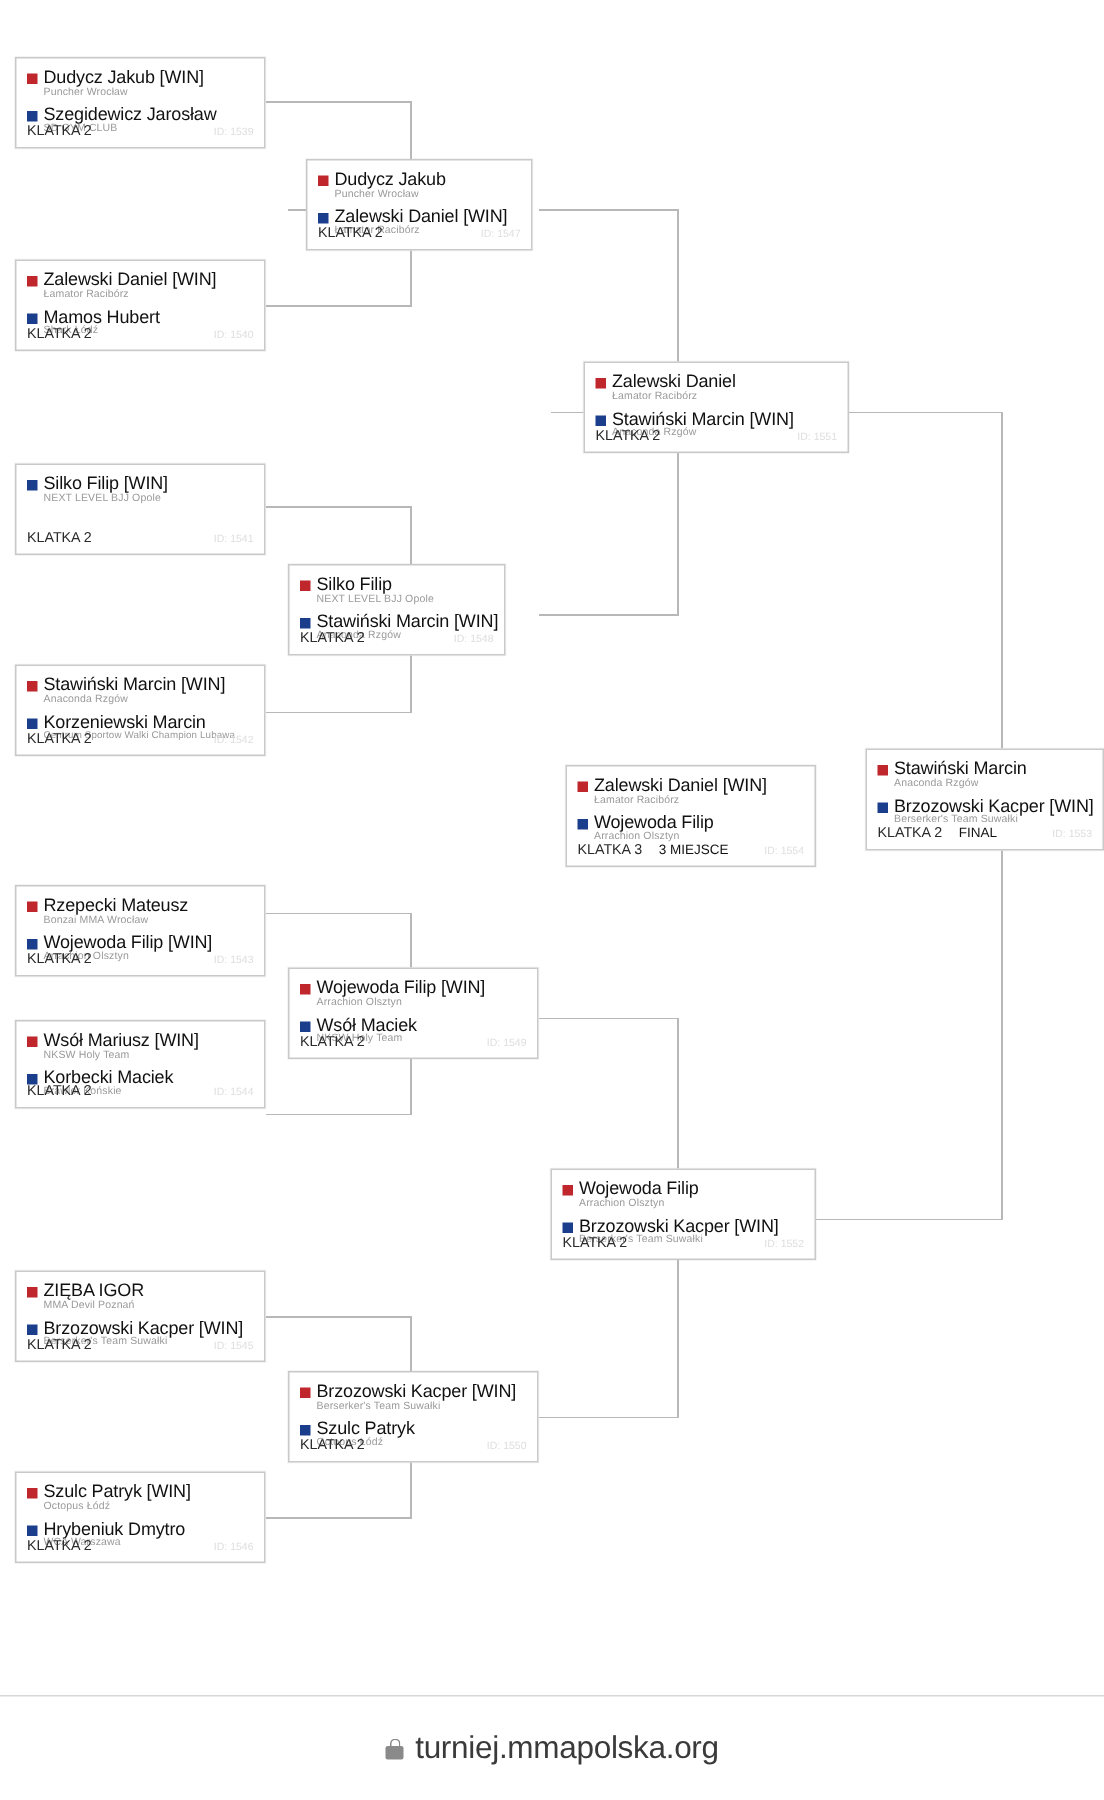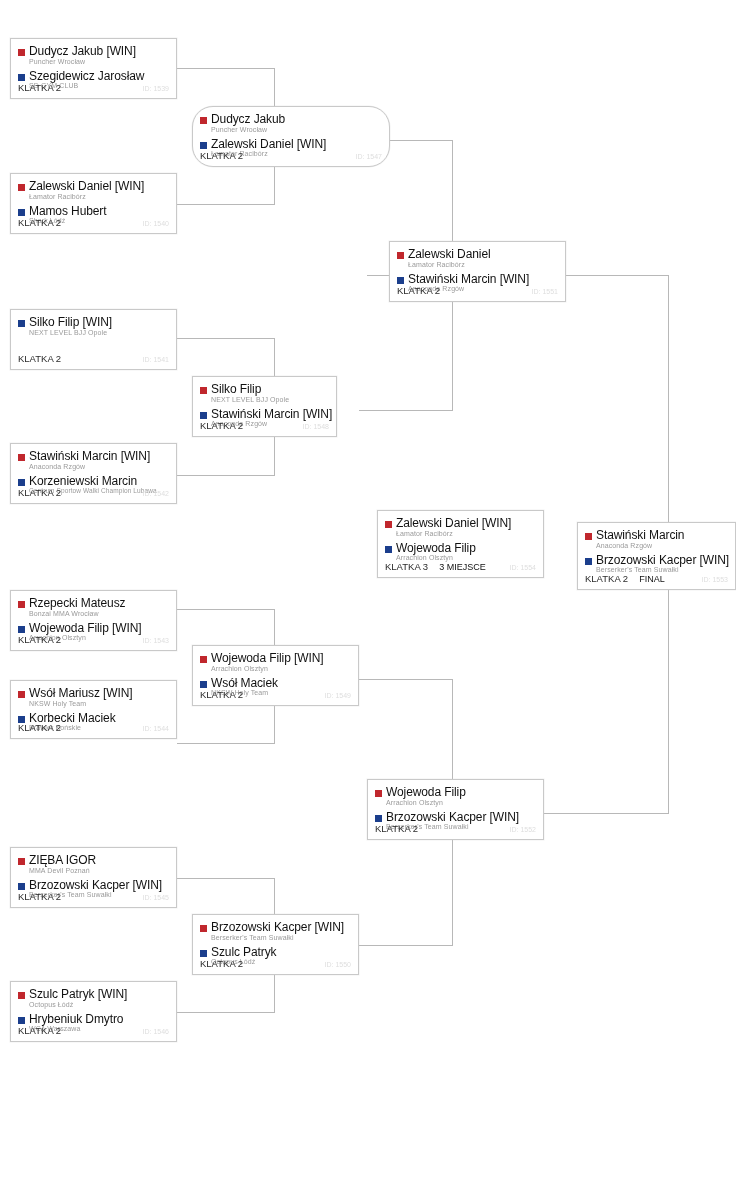--- a/index.html
+++ b/index.html
@@ -324,21 +324,21 @@
         <span class="marker blue"></span>
         <span class="fname">Hrybeniuk Dmytro</span>
       </div>
       <div class="gym last">WCA Warszawa</div>
       <div class="footrow">
         <span class="cage">KLATKA 2</span>
         <span class="mid">ID: 1546</span>
       </div>
     </div>
 
-    <div class="match" style="left:192px; top:106px; width:198px; height:61px;border-radius:21px;">
+    <div class="match" style="left:204px; top:106px; width:151px; height:61px;">
       <div class="fighter">
         <span class="marker red"></span>
         <span class="fname">Dudycz Jakub</span>
       </div>
       <div class="gym">Puncher Wrocław</div>
       <div class="fighter">
         <span class="marker blue"></span>
         <span class="fname">Zalewski Daniel [WIN]</span>
       </div>
       <div class="gym last">Łamator Racibórz</div>
@@ -444,34 +444,43 @@
         <span class="fname">Wojewoda Filip</span>
       </div>
       <div class="gym last">Arrachion Olsztyn</div>
       <div class="footrow">
         <span class="cage">KLATKA 3</span>
         <span class="tag">3 MIEJSCE</span>
         <span class="mid">ID: 1554</span>
       </div>
     </div>
 
-    <div class="match" style="left:577px; top:522px; width:159px; height:68px;">
+    <div class="match" style="left:577px; top:499px; width:159px; height:68px;">
       <div class="fighter">
         <span class="marker red"></span>
         <span class="fname">Stawiński Marcin</span>
       </div>
       <div class="gym">Anaconda Rzgów</div>
       <div class="fighter">
         <span class="marker blue"></span>
         <span class="fname">Brzozowski Kacper [WIN]</span>
       </div>
       <div class="gym last">Berserker's Team Suwałki</div>
       <div class="footrow">
         <span class="cage">KLATKA 2</span>
         <span class="tag">FINAL</span>
         <span class="mid">ID: 1553</span>
       </div>
     </div>
 
   </div>
 
+  <div id="footer">
+    <div id="urlwrap">
+      <span class="lock">
+        <span class="shackle"></span>
+        <span class="body"></span>
+      </span>
+      <span id="urltext">turniej.mmapolska.org</span>
+    </div>
+  </div>
 
 </div>
 
 </body></html>

